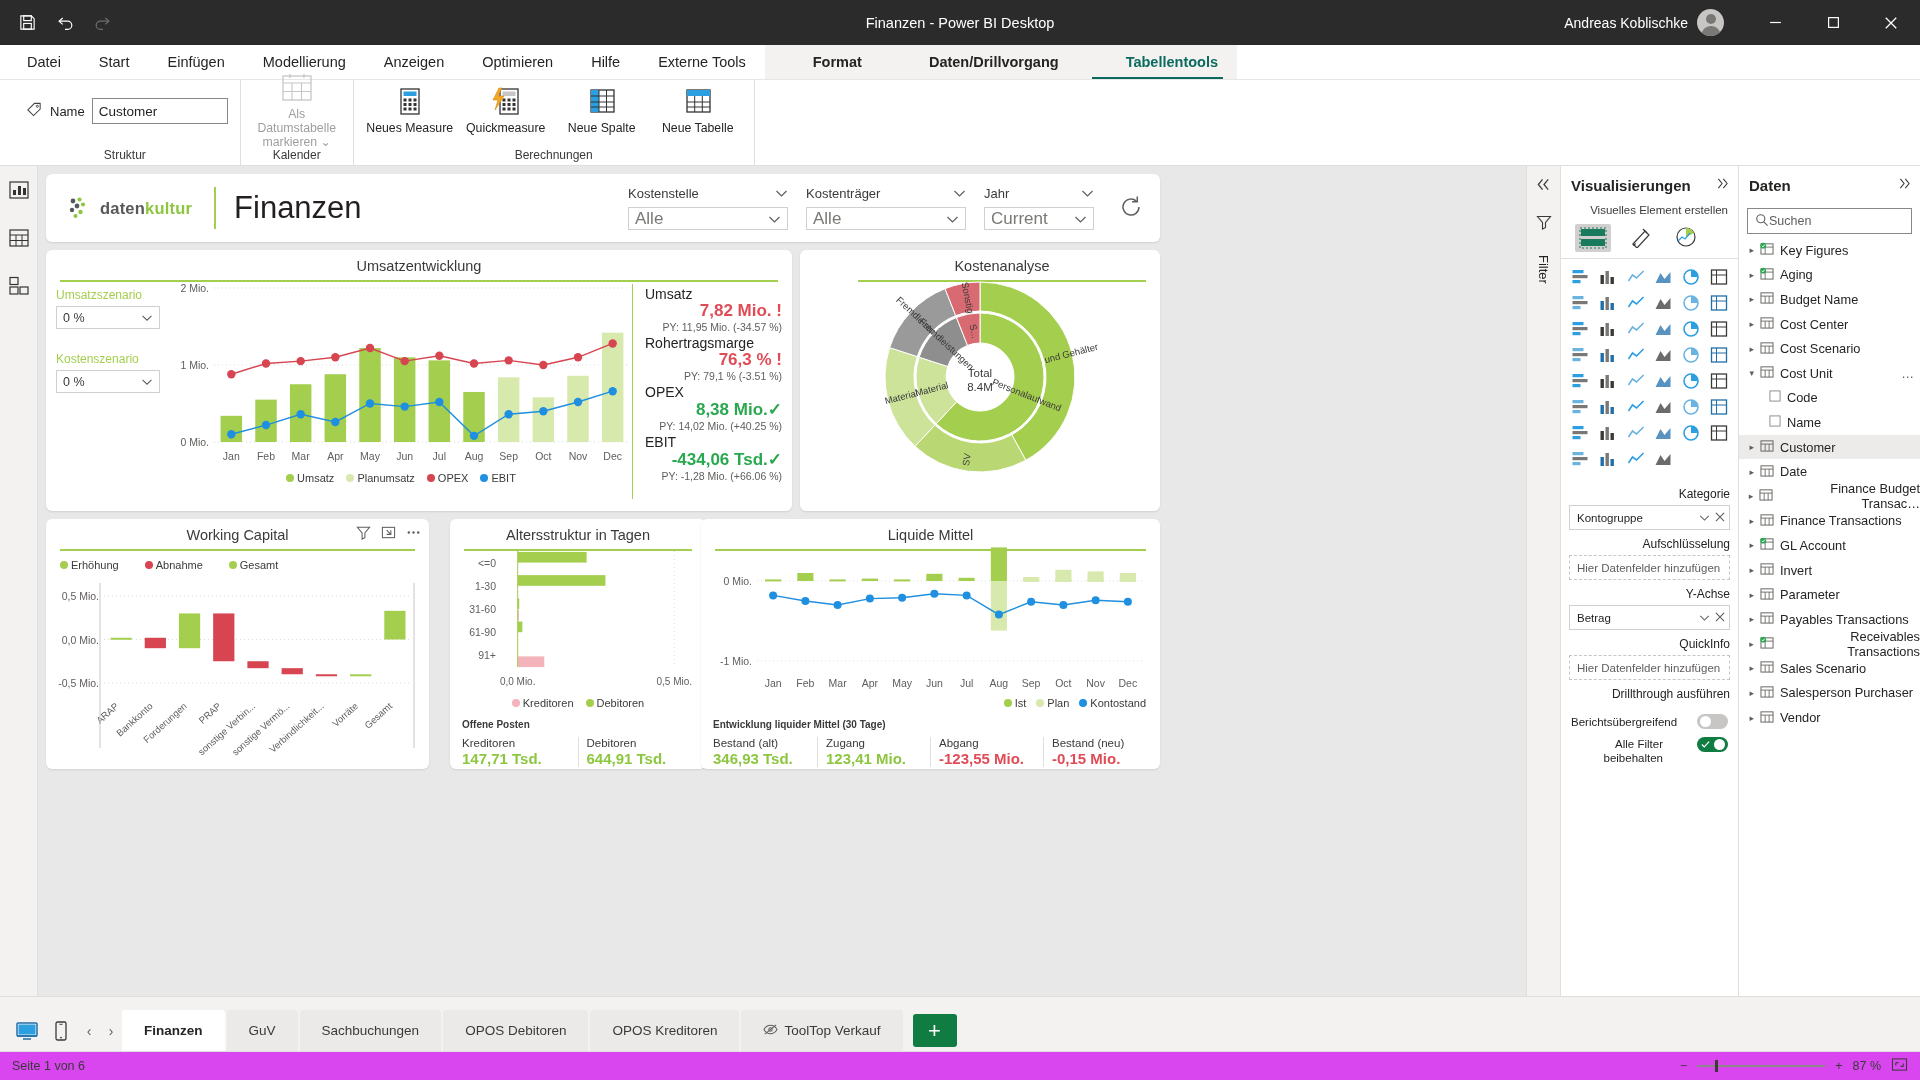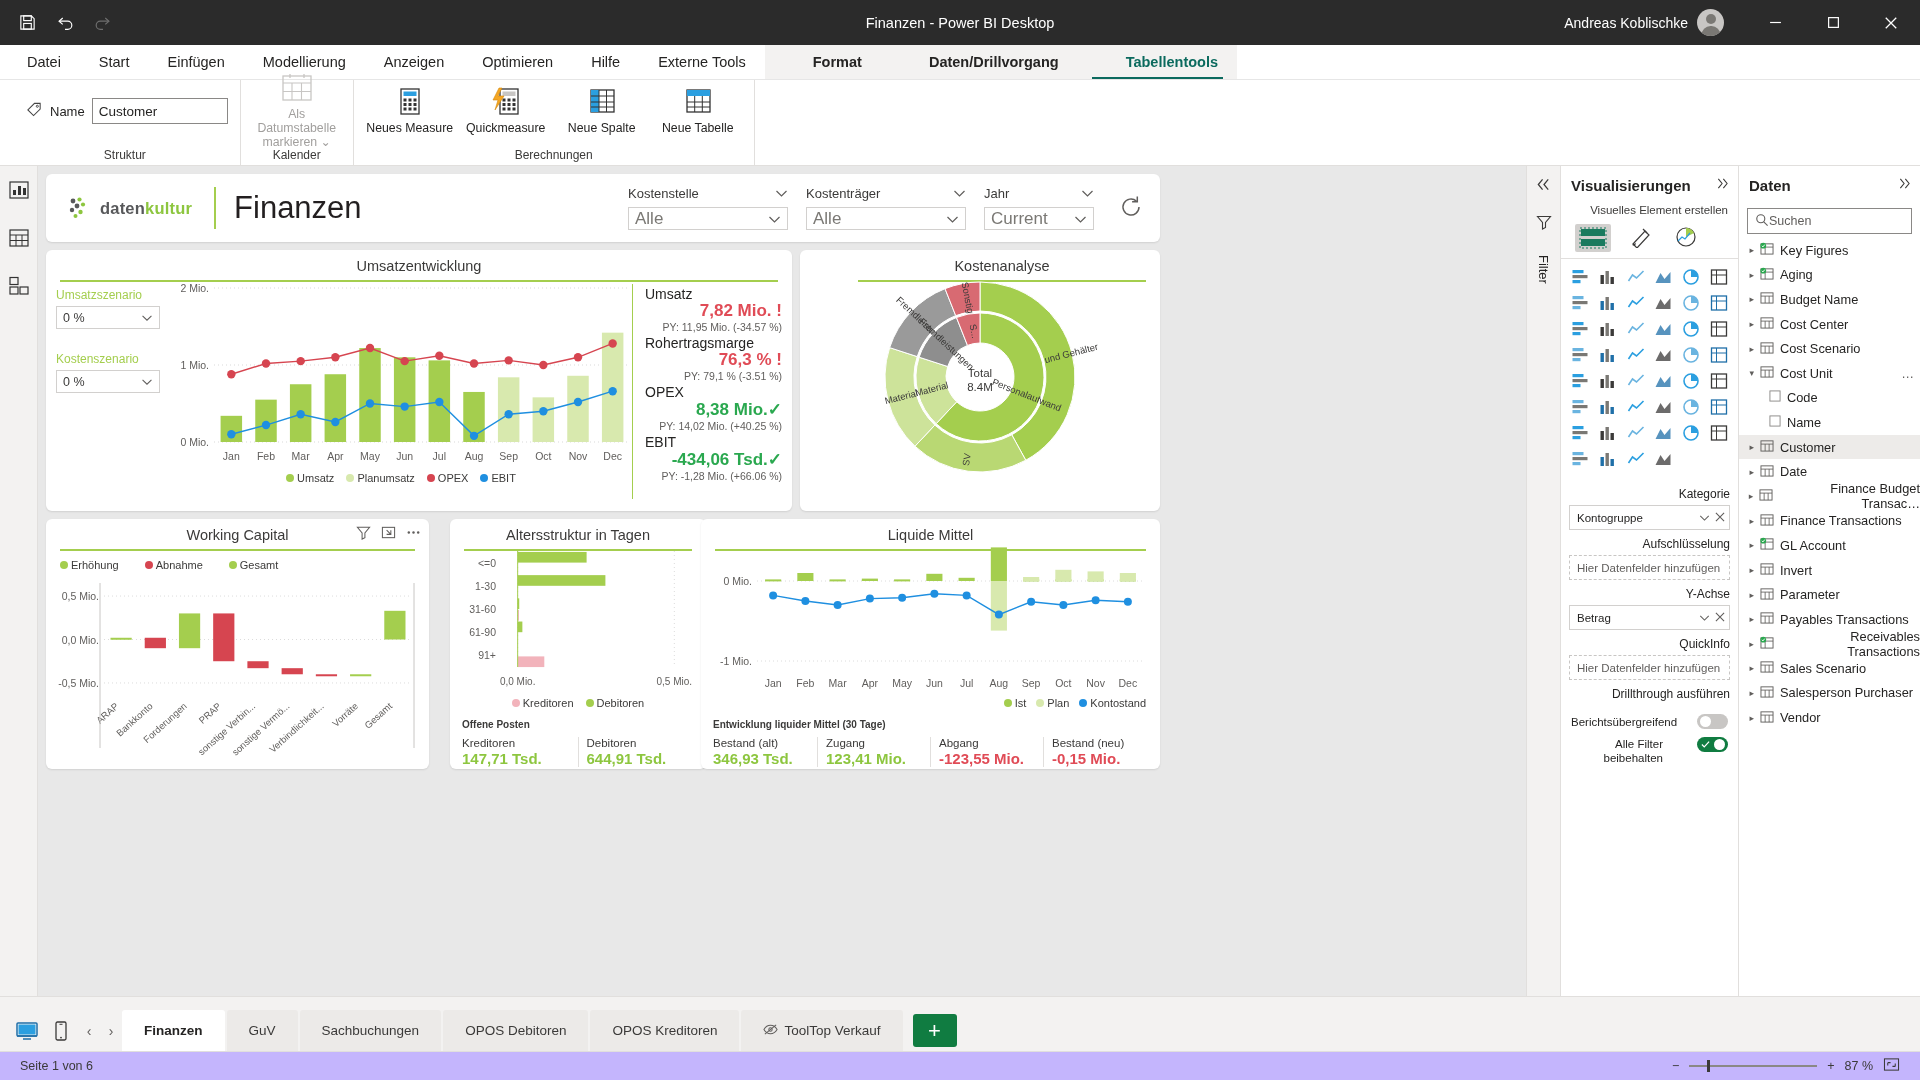--- a/index.html
+++ b/index.html
@@ -206,22 +206,22 @@
   .addtab {
     width:44px; height:33px; background:#107c41; color:#fff; display:flex;
     align-items:center; justify-content:center; font-size:22px; margin:0 0 4px 8px;
     border-radius:3px;
   }
   .viewbtn { width:34px; height:40px; display:flex; align-items:center; justify-content:center; }
   .navarrow { width:22px; display:flex; align-items:center; justify-content:center;
               color:#605e5c; font-size:14px; height:40px; }
   
   .statusbar {
-    height:29px; background:#c4b5fd; border-top:1px solid #e1dfdd;
-    display:flex; align-items:center; padding:0 20px; font-size:12.5px; color:#3b3a39;
+    height:29px; background:#d946ef; border-top:1px solid #e1dfdd;
+    display:flex; align-items:center; padding:0 12px; font-size:12.5px; color:#3b3a39;
   }
   .zoomctl { margin-left:auto; display:flex; align-items:center; gap:10px; }
   .zoomtrack { width:128px; height:2px; background:#8a8886; position:relative; }
   .zoomthumb { position:absolute; left:18px; top:-5px; width:3px; height:12px; background:#3b3a39; }
 </style>
 </head>
 <body>
 
 <div class="titlebar">
   <div class="tb-icons">

